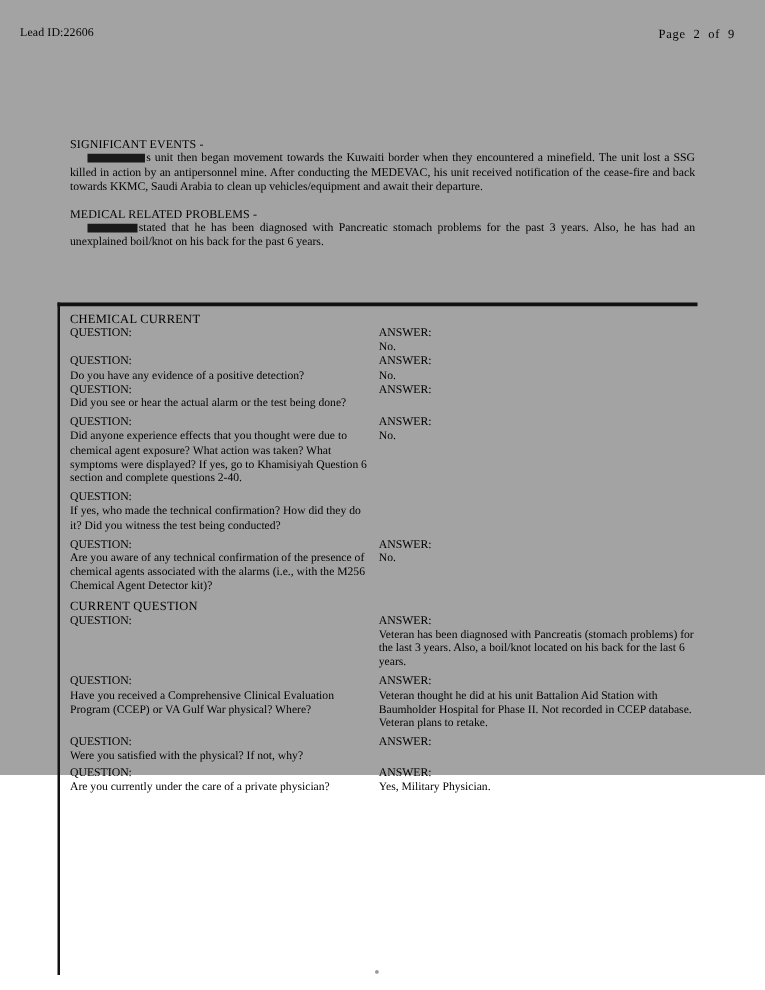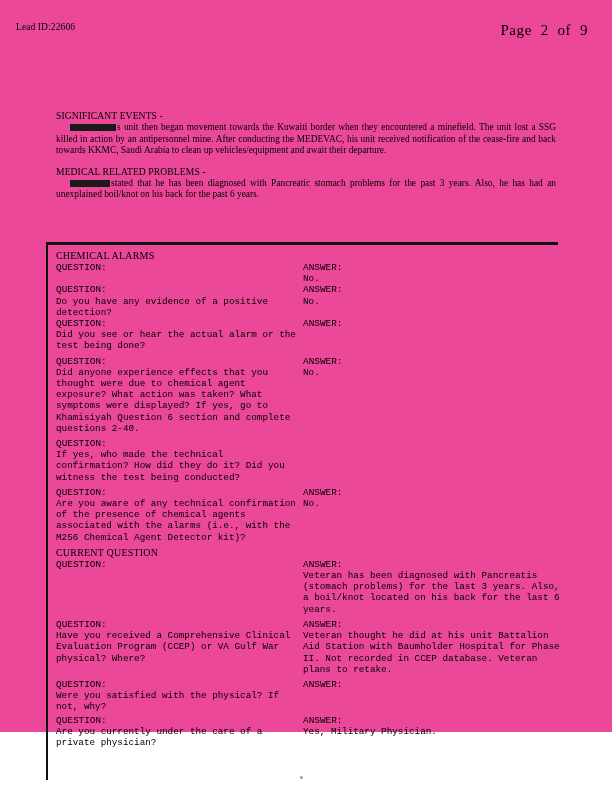--- a/index.html
+++ b/index.html
@@ -12,39 +12,39 @@
     height: 792px;
     position: relative;
     font-family: "Liberation Serif", serif;
     color: #000000;
     overflow: hidden;
   }
   .page {
     position: absolute;
     left: 0; top: 0;
     width: 612px;
-    height: 732px;
-    background: #ec4899;
+    height: 620px;
+    background: #a3a3a3;
   }
   .header {
     position: absolute;
     left: 0; top: 22px;
     width: 612px;
     height: 16px;
   }
   .header .lead-id {
     position: absolute;
     left: 16px; top: 0;
     font-size: 9.5px;
     letter-spacing: 0.1px;
   }
   .header .page-num {
     position: absolute;
     right: 24px; top: 0;
-    font-size: 15px;
+    font-size: 10px;
     letter-spacing: 0.6px;
   }
 
   .body-area {
     position: absolute;
     left: 56px;
     top: 110px;
     width: 500px;
   }
 
@@ -105,21 +105,20 @@
     font-family: "Liberation Serif", serif;
     font-weight: normal;
     margin: 0 0 1px 0;
     letter-spacing: 0.2px;
   }
   .qa-row {
     position: relative;
     display: flex;
     width: 100%;
     margin-bottom: 0px;
-    font-family: Liberation Mono, monospace;
   }
   .qa-q {
     width: 243px;
     flex: 0 0 243px;
     padding-right: 4px;
   }
   .qa-a {
     flex: 1 1 auto;
   }
   .lbl {
@@ -173,21 +172,21 @@
       <p class="para"><span class="indent-pad"></span><span class="redact r2"></span><span>stated that he has been diagnosed with Pancreatic stomach problems for the past 3 years.  Also, he has had an unexplained boil/knot on his back for the past 6 years.</span></p>
     </div>
 
   </div>
 
   <div class="hr-thick"></div>
   <div class="vrule-left"></div>
 
   <div class="qa-area">
 
-    <p class="qa-title">CHEMICAL ALARMS</p>
+    <p class="qa-title">CHEMICAL CURRENT</p>
 
     <div class="qa-row">
       <div class="qa-q">
         <p class="lbl">QUESTION:</p>
       </div>
       <div class="qa-a">
         <p class="lbl">ANSWER:</p>
         <p class="txt">No.</p>
       </div>
     </div>

